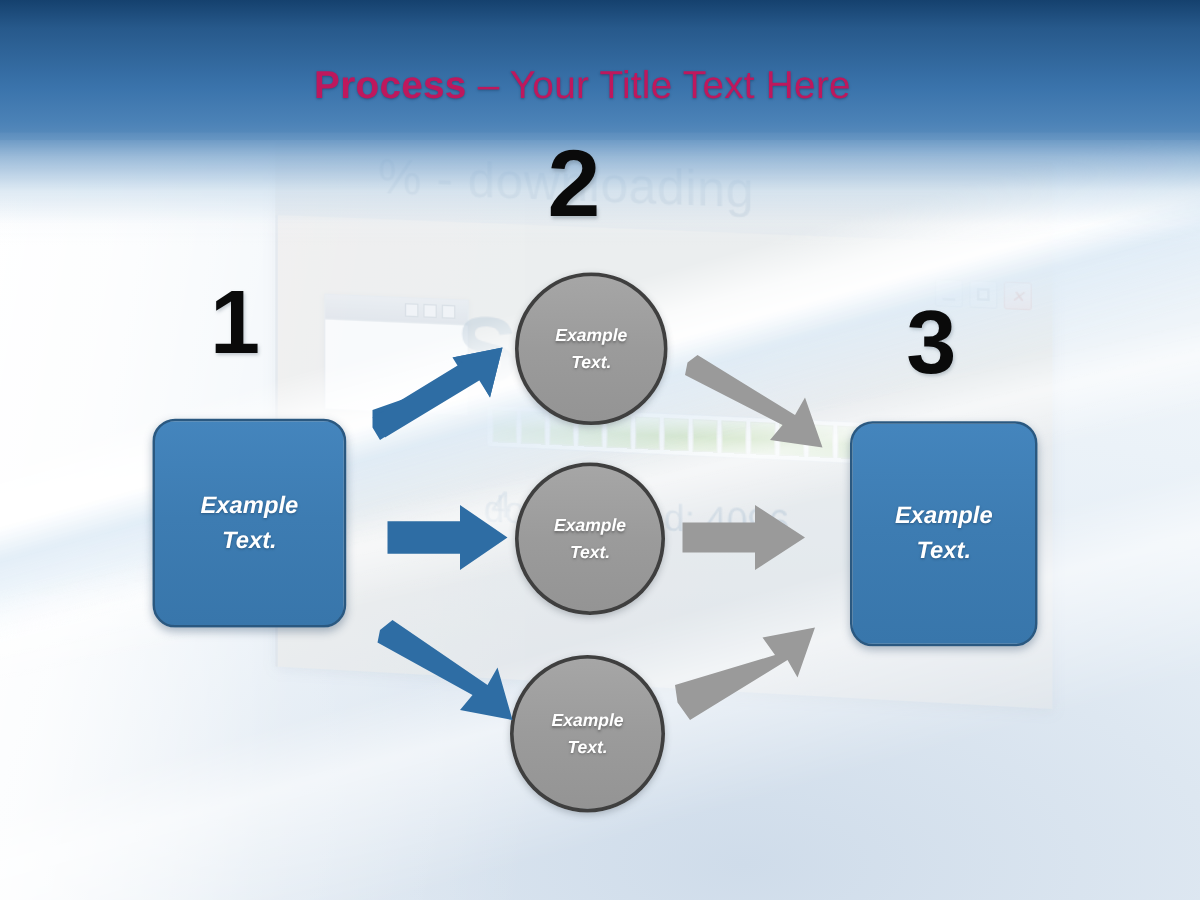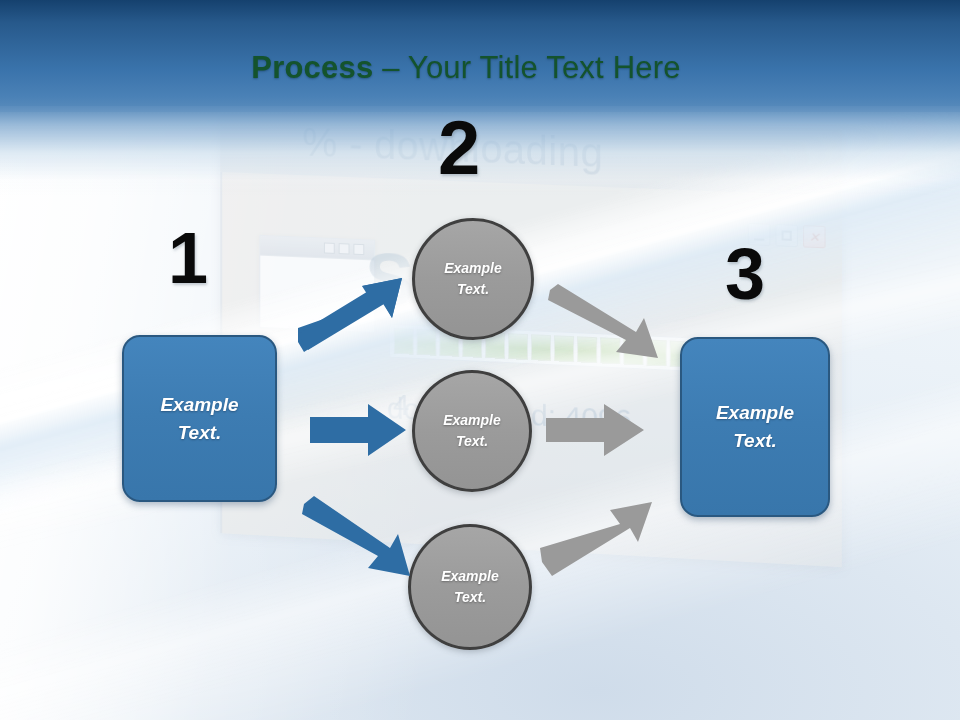--- a/index.html
+++ b/index.html
@@ -203,21 +203,21 @@
   #circle-top { left:412px; top:218px; width:122px; height:122px; }
   #circle-mid { left:412px; top:370px; width:120px; height:122px; }
   #circle-bot { left:408px; top:524px; width:124px; height:126px; }
 
   .arrow-svg { position:absolute; overflow:visible; }
 
   
   .slide-title {
     position:absolute; left:0; top:50px; width:932px;
     text-align:center;
-    font-size:31px; color:#14532d;
+    font-size:31px; color:#be185d;
     letter-spacing:0.2px;
     text-shadow:0 1px 2px rgba(10,40,70,0.4);
     white-space:nowrap;
   }
   .slide-title .strong { font-weight:700; }
   .slide-title .rest { font-weight:400; }
 </style>
 </head>
 <body>
 

